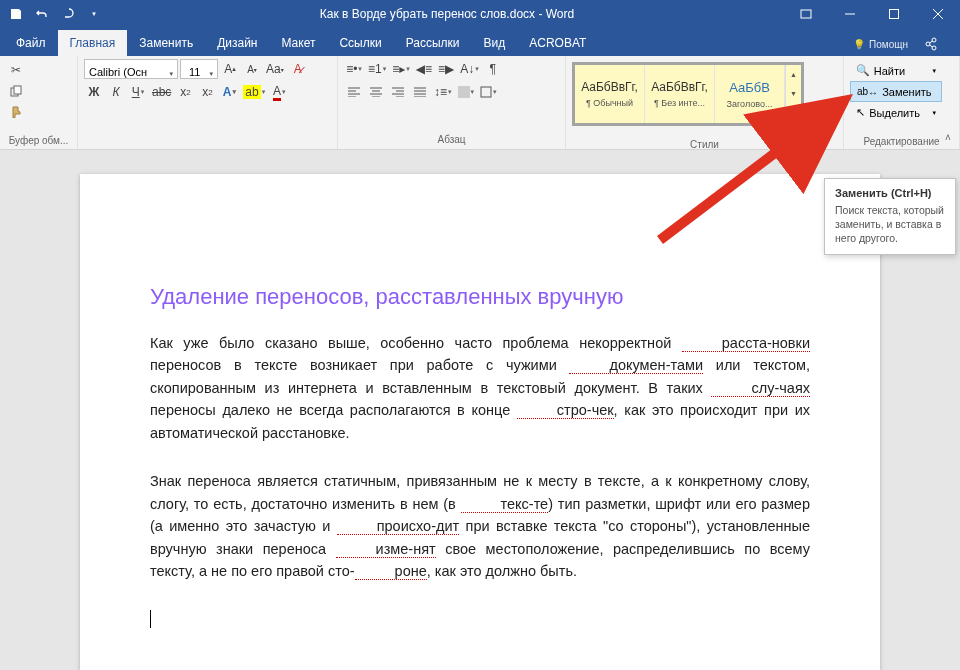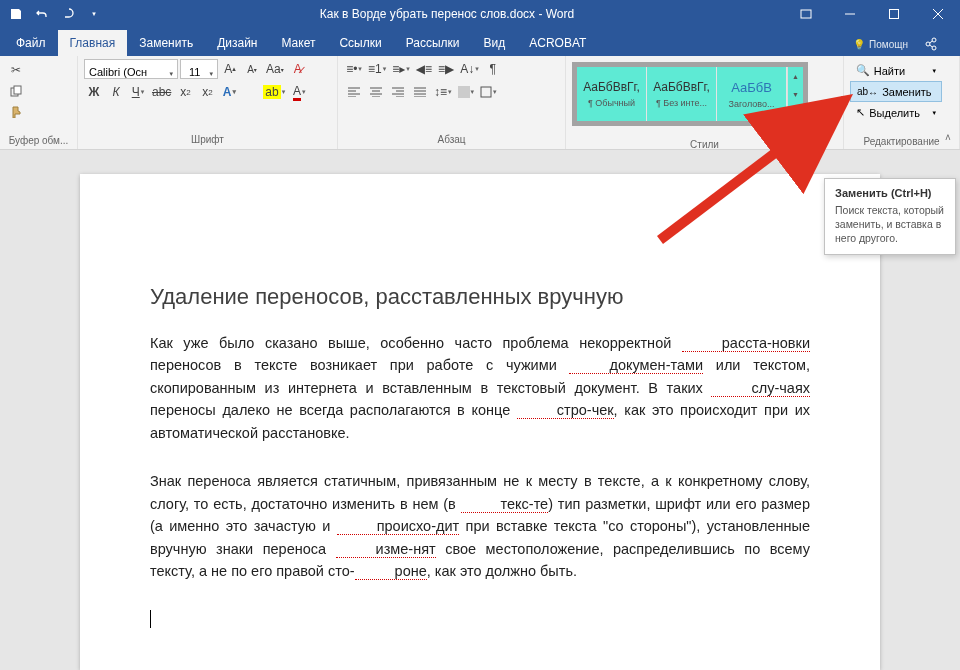--- a/index.html
+++ b/index.html
@@ -26,37 +26,37 @@
 
 .big-btn { display: flex; flex-direction: column; align-items: center; justify-content: center; width: 48px; height: 70px; cursor: pointer; font-size: 10px; gap: 2px; }
 
 .stack { display: flex; flex-direction: column; gap: 1px; }
 .row { display: flex; align-items: center; gap: 2px; height: 22px; }
 .combo { border: 1px solid #c0c0c0; background: #fff; height: 20px; font-size: 11px; padding: 0 4px; display: flex; align-items: flex-end; justify-content: space-between; }
 .combo .dd { font-size: 7px; color: #555; margin-left: 3px; }
 .sbtn { min-width: 20px; height: 20px; display: flex; align-items: center; justify-content: center; font-size: 12px; color: #444; cursor: pointer; padding: 0 2px; }
 .sbtn.dd::after { content: "▾"; font-size: 7px; margin-left: 1px; color: #666; }
 
-.styles-gallery { display: flex; border: 5px solid #a3a3a3; background: #5eead4; height: 64px; }
+.styles-gallery { display: flex; border: 3px solid #a3a3a3; background: #fef9c3; height: 64px; }
 .style-item { width: 70px; border-right: 1px solid #e4e4e4; display: flex; flex-direction: column; align-items: center; justify-content: center; font-size: 10px; cursor: pointer; }
 .style-preview { font-size: 12px; color: #333; }
 .style-preview.heading { color: #2e74b5; font-size: 13px; }
 .style-name { color: #555; font-size: 9px; margin-top: 4px; }
 .gallery-more { width: 16px; display: flex; flex-direction: column; border-left: 1px solid #ddd; }
 .gallery-more div { flex: 1; display: flex; align-items: center; justify-content: center; font-size: 7px; color: #555; cursor: pointer; }
 
 .edit-group .edit-btn { height: 21px; display: flex; align-items: center; font-size: 11px; padding: 0 6px; gap: 4px; cursor: pointer; width: 100%; }
 .edit-btn.highlighted { background: #cde6f7; border: 1px solid #92c0e0; }
 .edit-stack { display: flex; flex-direction: column; width: 92px; gap: 0px; }
 
 .collapse-btn { position: absolute; right: 4px; bottom: 4px; width: 16px; height: 16px; font-size: 10px; display: flex; align-items: center; justify-content: center; color: #666; cursor: pointer; }
 
 .doc-area { position: absolute; top: 150px; left: 0; right: 0; bottom: 0; background: #e6e6e6; display: flex; justify-content: center; overflow: hidden; }
 .page { background: #fff; width: 800px; margin-top: 24px; box-shadow: 0 1px 4px rgba(0,0,0,0.25); padding: 110px 70px 40px; }
-.doc-heading { color: #404040; font-size: 22px; font-weight: 400; margin-bottom: 22px; }
+.doc-heading { color: #8b5cf6; font-size: 22px; font-weight: 400; margin-bottom: 22px; }
 .doc-p { font-size: 14.5px; color: #222; line-height: 1.55; text-align: justify; margin-bottom: 26px; }
 .err { border-bottom: 1.5px dotted #d00000; padding-left: 40px; }
 .cursor { display:inline-block; width:1px; height:18px; background:#000; vertical-align:text-bottom; }
 
 .tooltip { position: absolute; top: 178px; right: 4px; background: #fff; border: 1px solid #c2c2c2; box-shadow: 1px 2px 6px rgba(0,0,0,0.18); padding: 8px 10px; width: 132px; font-size: 11px; z-index: 50; }
 .tooltip-title { font-weight: 600; color: #333; margin-bottom: 4px; }
 .tooltip-body { color: #555; line-height: 1.35; font-size: 10.5px; }
 
 .arrow { position: absolute; z-index: 60; pointer-events: none; }
 
@@ -183,29 +183,28 @@
         <div class="sbtn dd">
               <u>Ч</u>
             </div>
         <div class="sbtn">
               <s>abc</s>
             </div>
         <div class="sbtn">x<sub style="font-size:8px;">2</sub></div>
         <div class="sbtn">x<sup style="font-size:8px;">2</sup></div>
         <div class="sbtn dd" style="color:#2c6fbb;font-weight:bold;">A</div>
         <div class="sbtn dd">
-              <span style="background:#ffff00;padding:0 2px;margin-left:20px;">ab</span>
+              <span style="background:#ffff00;padding:0 2px;">ab</span>
             </div>
         <div class="sbtn dd">
               <span style="border-bottom:3px solid #d00000;">A</span>
             </div>
       </div>
     </div>
       </div>
-    <div class="group-label">Шрифт</div>
   </div>
 
   <div class="group" style="width:228px;">
     <div class="group-body">
         <div class="stack" style="width:100%;">
       <div class="row">
         <div class="sbtn dd">≡•</div>
         <div class="sbtn dd">≡1</div>
         <div class="sbtn dd">≡▸</div>
         <div class="sbtn">◀≡</div>

